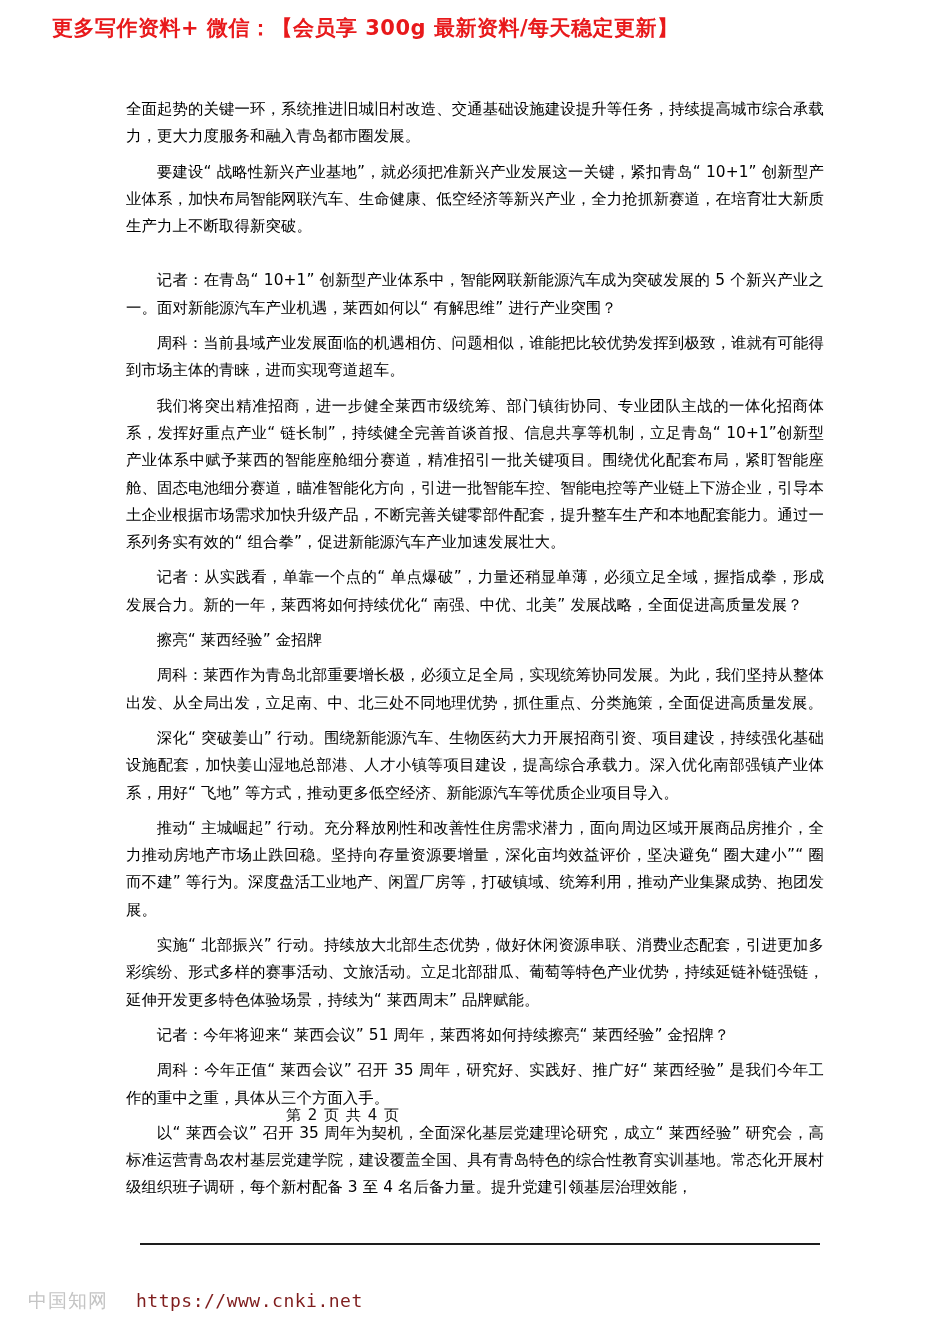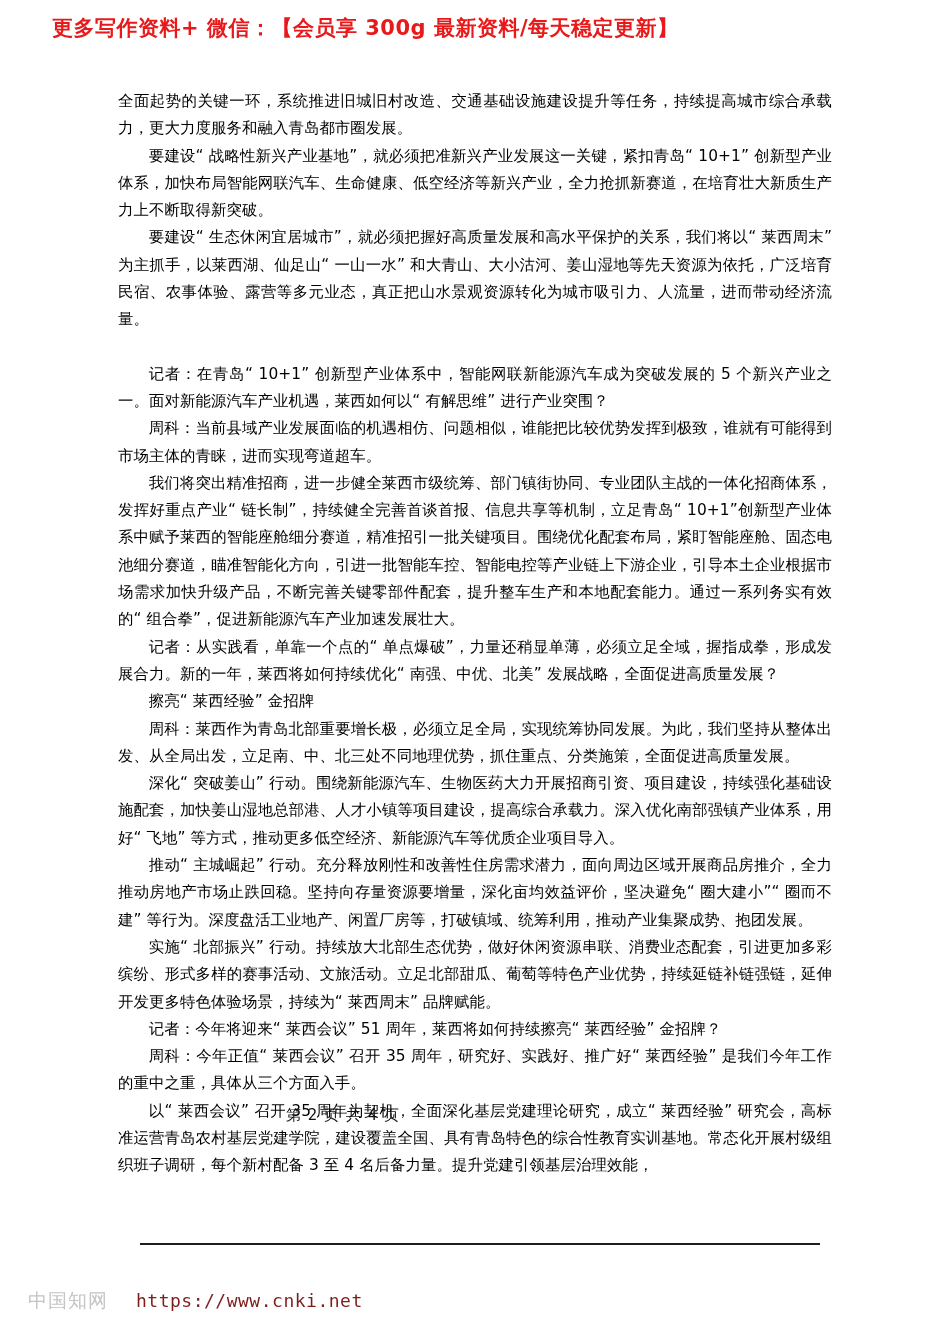--- a/index.html
+++ b/index.html
@@ -40,21 +40,21 @@
 
   
   .body-col {
     position: absolute;
     top: 88px;
     left: 118px;
     width: 714px;
   }
 
   p.para {
-    margin: 0;
+    margin: 8px;
     font-size: 15.4px;
     line-height: 27.3px;
     text-align: justify;
     text-justify: inter-ideograph;
     letter-spacing: 0.1px;
     word-break: break-all;
   }
   p.indent {
     text-indent: 2em;
   }
@@ -113,21 +113,20 @@
 </head>
 <body>
 
 <div class="page">
 
   <div class="promo-header">更多写作资料+ 微信：【会员享 300g 最新资料/每天稳定更新】</div>
 
   <div class="body-col">
     <p class="para">全面起势的关键一环，系统推进旧城旧村改造、交通基础设施建设提升等任务，持续提高城市综合承载力，更大力度服务和融入青岛都市圈发展。</p>
     <p class="para indent">要建设“ 战略性新兴产业基地”，就必须把准新兴产业发展这一关键，紧扣青岛“ 10+1” 创新型产业体系，加快布局智能网联汽车、生命健康、低空经济等新兴产业，全力抢抓新赛道，在培育壮大新质生产力上不断取得新突破。</p>
-    <p class="para indent">要建设“ 生态休闲宜居城市”，就必须把握好高质量发展和高水平保护的关系，我们将以“ 莱西周末” 为主抓手，以莱西湖、仙足山“ 一山一水” 和大青山、大小沽河、姜山湿地等先天资源为依托，广泛培育民宿、农事体验、露营等多元业态，真正把山水景观资源转化为城市吸引力、人流量，进而带动经济流量。</p>
     <p class="para indent gap-before">记者：在青岛“ 10+1” 创新型产业体系中，智能网联新能源汽车成为突破发展的 5 个新兴产业之一。面对新能源汽车产业机遇，莱西如何以“ 有解思维” 进行产业突围？</p>
     <p class="para indent">周科：当前县域产业发展面临的机遇相仿、问题相似，谁能把比较优势发挥到极致，谁就有可能得到市场主体的青睐，进而实现弯道超车。</p>
     <p class="para indent">我们将突出精准招商，进一步健全莱西市级统筹、部门镇街协同、专业团队主战的一体化招商体系，发挥好重点产业“ 链长制”，持续健全完善首谈首报、信息共享等机制，立足青岛“ 10+1”创新型产业体系中赋予莱西的智能座舱细分赛道，精准招引一批关键项目。围绕优化配套布局，紧盯智能座舱、固态电池细分赛道，瞄准智能化方向，引进一批智能车控、智能电控等产业链上下游企业，引导本土企业根据市场需求加快升级产品，不断完善关键零部件配套，提升整车生产和本地配套能力。通过一系列务实有效的“ 组合拳”，促进新能源汽车产业加速发展壮大。</p>
     <p class="para indent">记者：从实践看，单靠一个点的“ 单点爆破”，力量还稍显单薄，必须立足全域，握指成拳，形成发展合力。新的一年，莱西将如何持续优化“ 南强、中优、北美” 发展战略，全面促进高质量发展？</p>
     <p class="para indent">擦亮“ 莱西经验” 金招牌</p>
     <p class="para indent">周科：莱西作为青岛北部重要增长极，必须立足全局，实现统筹协同发展。为此，我们坚持从整体出发、从全局出发，立足南、中、北三处不同地理优势，抓住重点、分类施策，全面促进高质量发展。</p>
     <p class="para indent">深化“ 突破姜山” 行动。围绕新能源汽车、生物医药大力开展招商引资、项目建设，持续强化基础设施配套，加快姜山湿地总部港、人才小镇等项目建设，提高综合承载力。深入优化南部强镇产业体系，用好“ 飞地” 等方式，推动更多低空经济、新能源汽车等优质企业项目导入。</p>
     <p class="para indent">推动“ 主城崛起” 行动。充分释放刚性和改善性住房需求潜力，面向周边区域开展商品房推介，全力推动房地产市场止跌回稳。坚持向存量资源要增量，深化亩均效益评价，坚决避免“ 圈大建小”“ 圈而不建” 等行为。深度盘活工业地产、闲置厂房等，打破镇域、统筹利用，推动产业集聚成势、抱团发展。</p>
     <p class="para indent">实施“ 北部振兴” 行动。持续放大北部生态优势，做好休闲资源串联、消费业态配套，引进更加多彩缤纷、形式多样的赛事活动、文旅活动。立足北部甜瓜、葡萄等特色产业优势，持续延链补链强链，延伸开发更多特色体验场景，持续为“ 莱西周末” 品牌赋能。</p>
     <p class="para indent">记者：今年将迎来“ 莱西会议” 51 周年，莱西将如何持续擦亮“ 莱西经验” 金招牌？</p>

